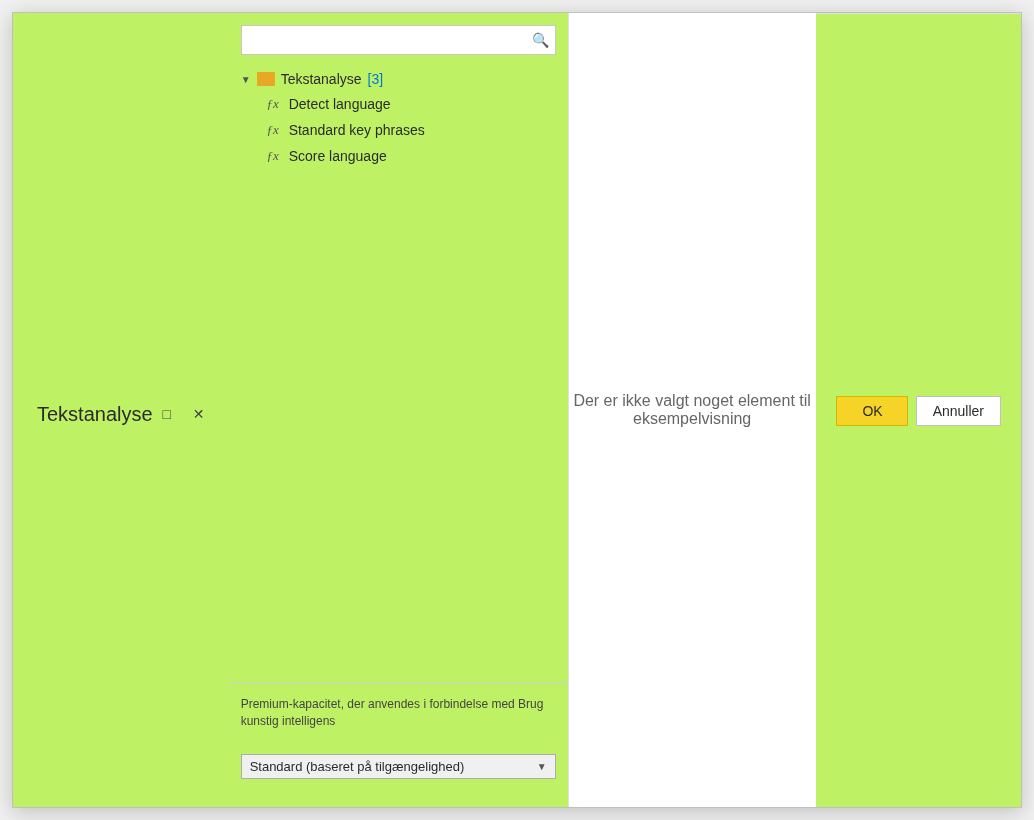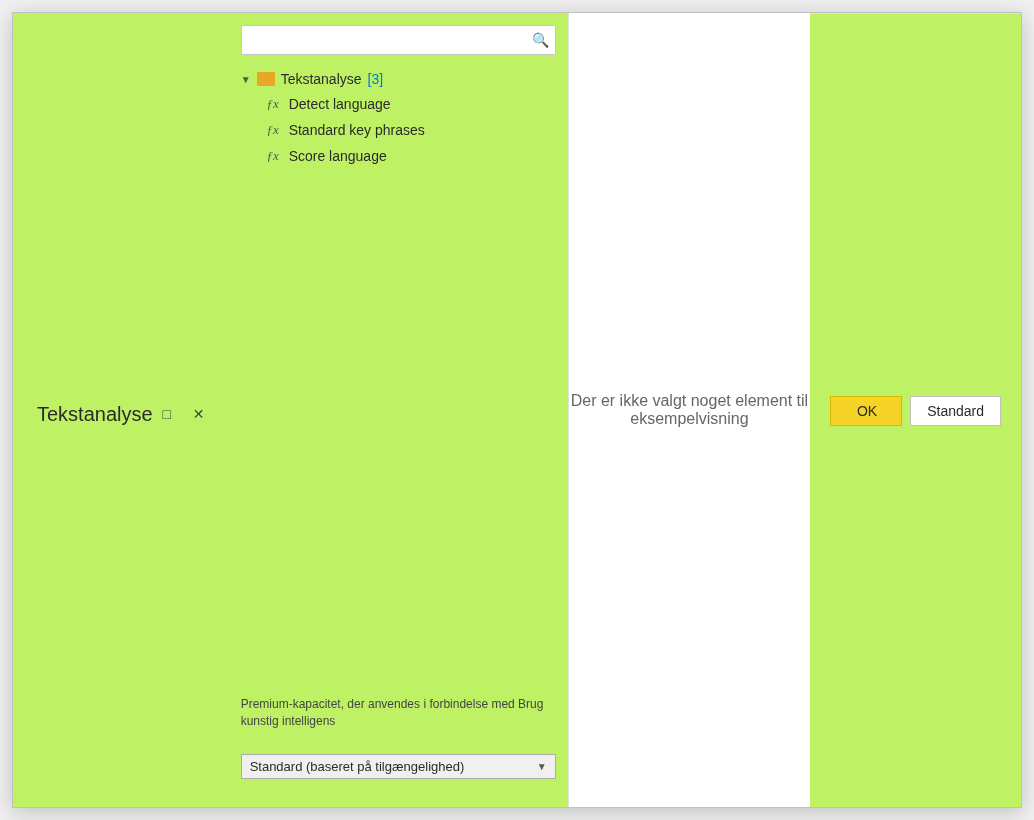--- a/index.html
+++ b/index.html
@@ -321,16 +321,16 @@
     </div>
 
     <div class="main-content">
       <span class="placeholder-text">Der er ikke valgt noget element til eksempelvisning</span>
     </div>
 
   </div>
 
   <div class="footer-bar">
     <button class="btn-ok">OK</button>
-    <button class="btn-cancel">Standard</button>
+    <button class="btn-cancel">Annuller</button>
   </div>
 
 </div>
 
 </body></html>

